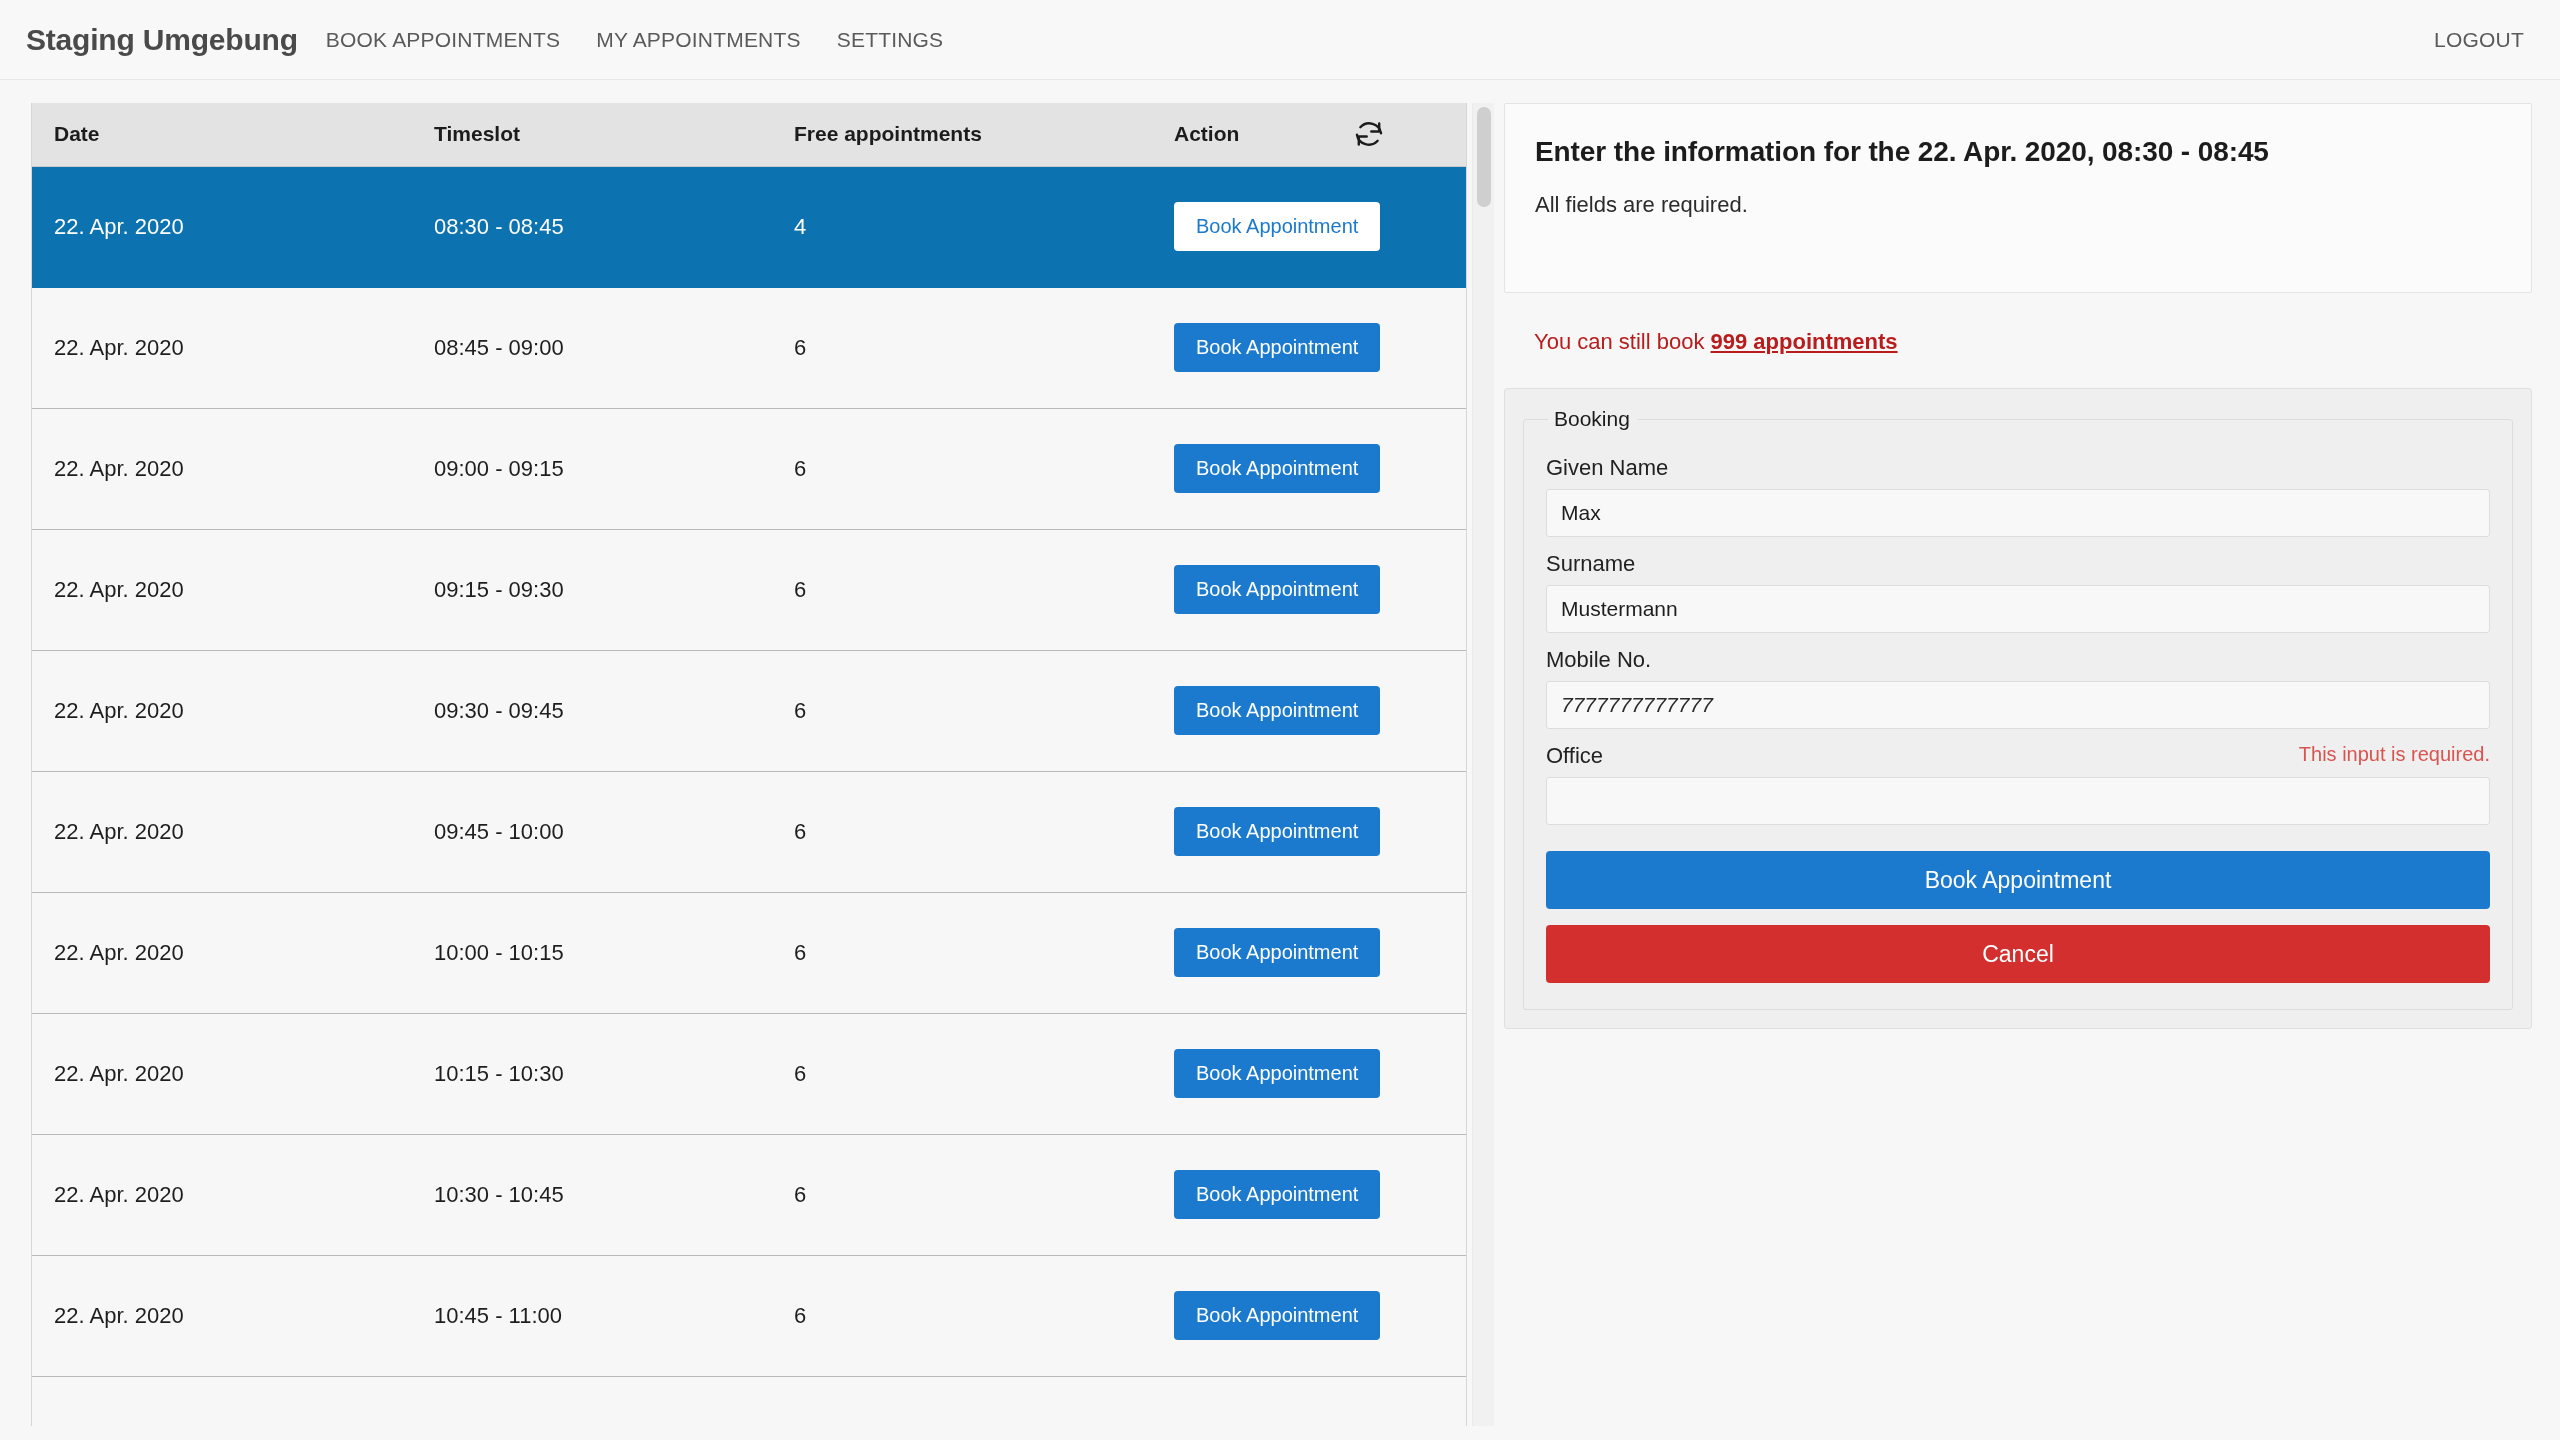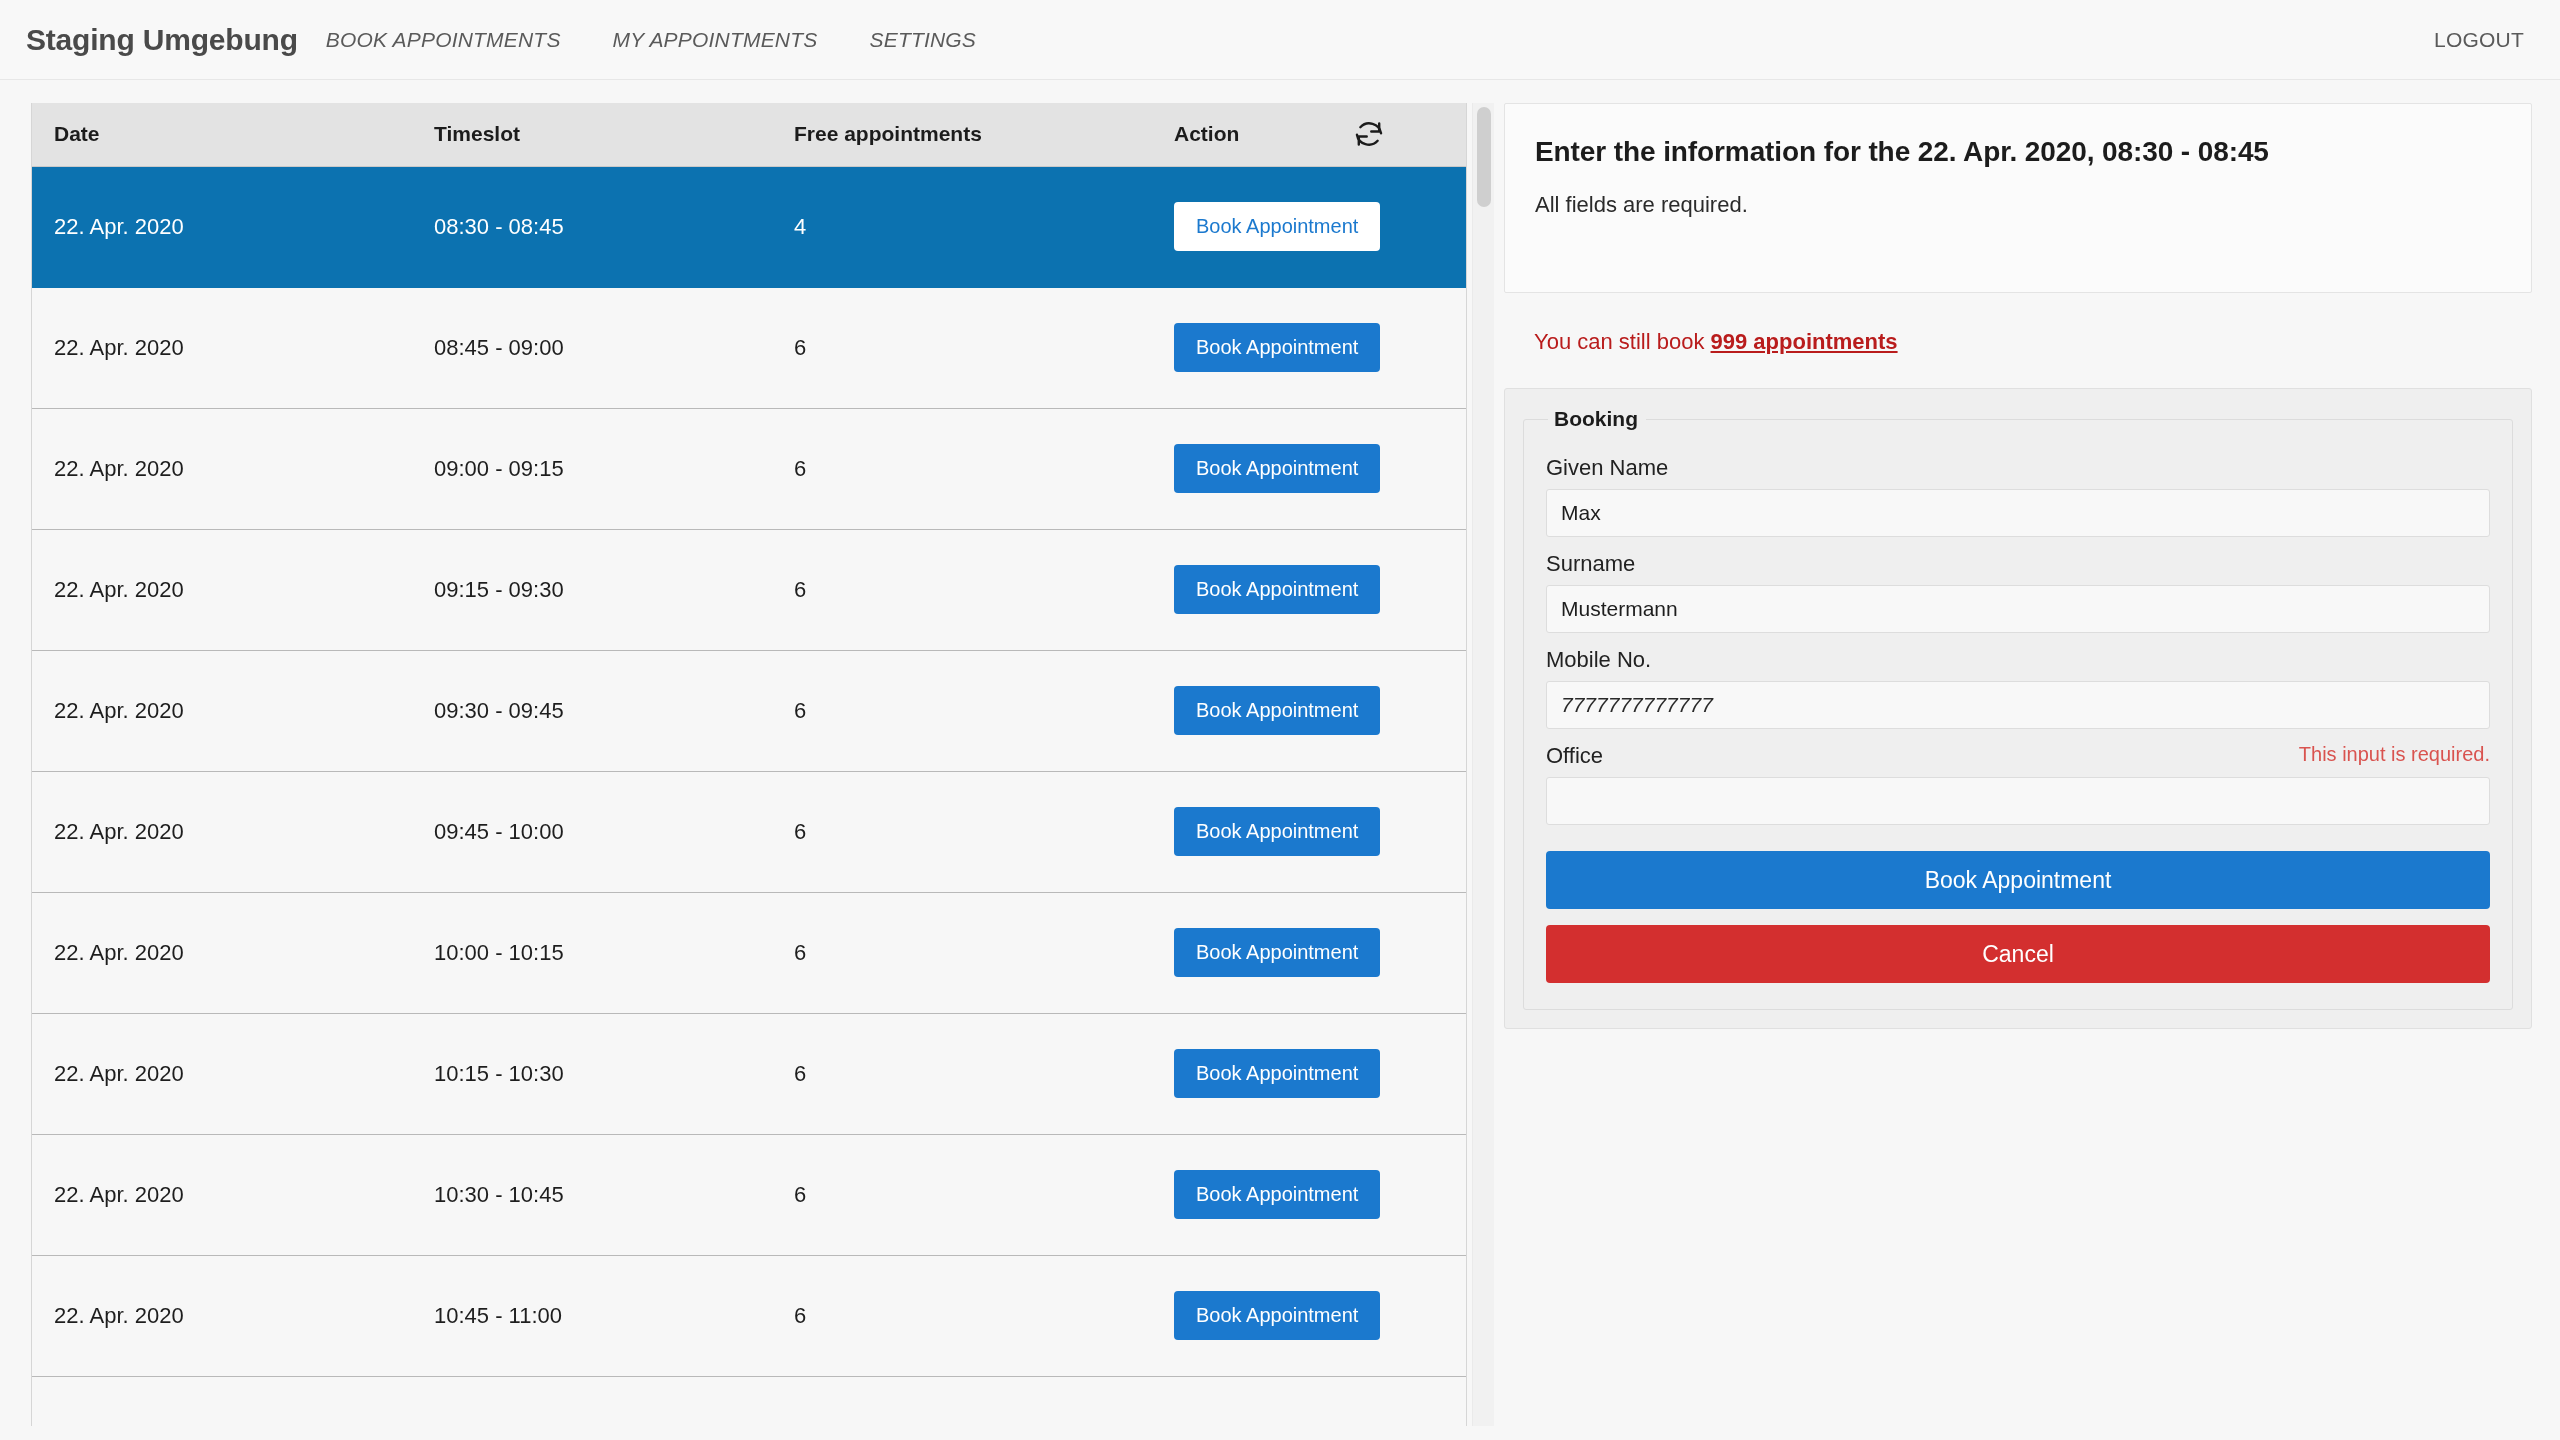--- a/index.html
+++ b/index.html
@@ -27,22 +27,21 @@
     font-weight: bold;
     color: #4a4a4a;
     margin-left: 26px;
     letter-spacing: -0.2px;
     white-space: nowrap;
   }
   .nav-links {
     display: flex;
     align-items: center;
     margin-left: 28px;
-    gap: 52px;
-    font-style: italic;
+    gap: 36px;
   }
   .nav-link {
     font-size: 21px;
     color: #5a5a5a;
     text-transform: uppercase;
     letter-spacing: 0.2px;
     white-space: nowrap;
     cursor: pointer;
   }
   .nav-right {
@@ -196,21 +195,21 @@
     padding: 18px;
   }
   fieldset.booking-fs {
     border: 1px solid #dcdcdc;
     border-radius: 3px;
     padding: 14px 22px 26px 22px;
     background: transparent;
   }
   fieldset.booking-fs legend {
     font-size: 21px;
-    font-weight: bold;
+    font-weight: normal;
     color: #1c1c1c;
     padding: 0 8px 0 6px;
     margin-left: 2px;
   }
   .field { margin-top: 14px; }
   .field:first-of-type { margin-top: 10px; }
   .field-head {
     display: flex;
     align-items: flex-start;
     justify-content: space-between;

